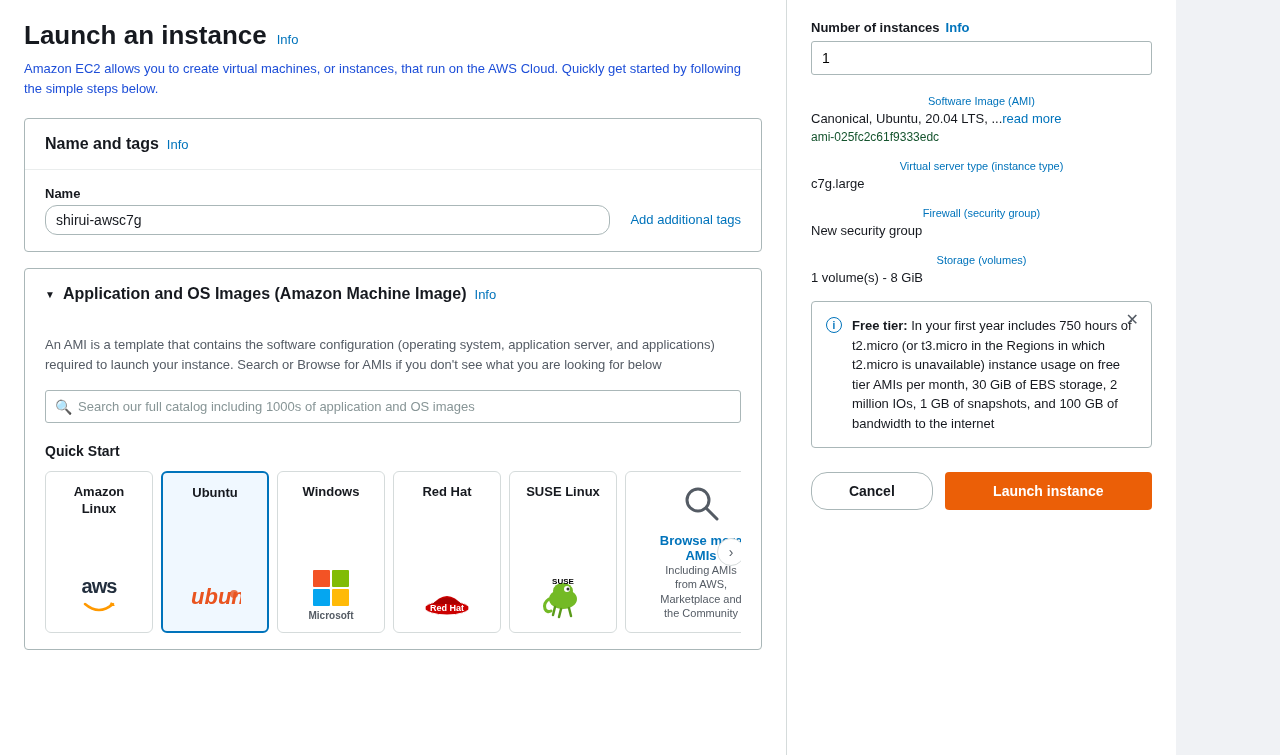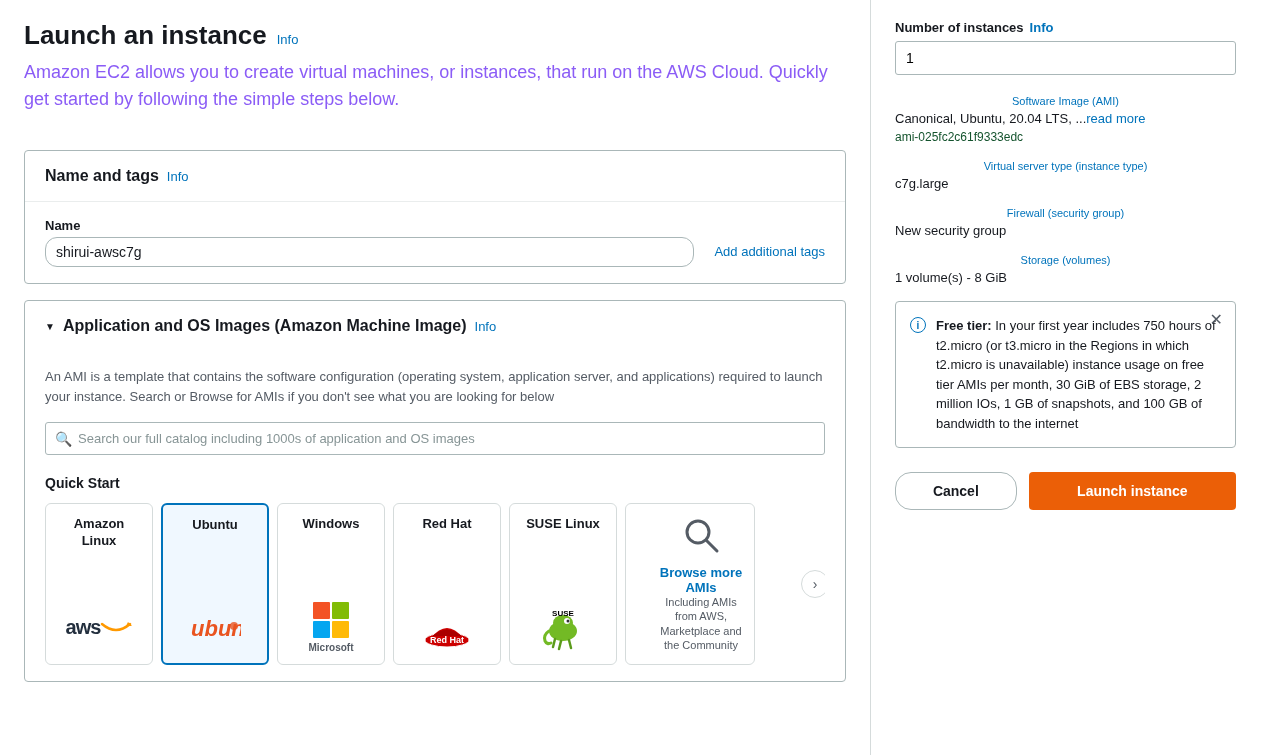--- a/index.html
+++ b/index.html
@@ -4,21 +4,21 @@
   <style>
     * { box-sizing: border-box; margin: 0; padding: 0; }
     body {
       font-family: -apple-system, BlinkMacSystemFont, 'Segoe UI', Arial, sans-serif;
       font-size: 14px;
       background: #f0f2f5;
       color: #16191f;
     }
     .layout {
       display: flex;
-      width: 1280px;
+      width: 1176px;
       min-height: 755px;
       background: #fff;
     }
     .main-content {
       flex: 1;
       padding: 20px 24px;
       overflow-y: auto;
       max-width: 870px;
     }
     .sidebar {
@@ -41,23 +41,23 @@
       font-weight: 700;
       color: #16191f;
     }
     .info-link {
       color: #0073bb;
       font-size: 13px;
       text-decoration: none;
       cursor: pointer;
     }
     .page-description {
-      font-size: 18px;
-      color: #8b5cf6;
-      margin-bottom: 37px;
+      font-size: 13px;
+      color: #1d4ed8;
+      margin-bottom: 20px;
       line-height: 1.5;
     }
 
     
     .section-card {
       border: 1px solid #aab7b8;
       border-radius: 4px;
       background: #fff;
       margin-bottom: 16px;
     }
@@ -249,20 +249,21 @@
       justify-content: center;
       cursor: pointer;
       font-size: 14px;
       color: #545b64;
       z-index: 2;
     }
 
     
     .aws-logo {
       display: flex;
+      flex-direction: column;
       align-items: center;
     }
     .aws-text {
       font-size: 20px;
       font-weight: 900;
       color: #232f3e;
       letter-spacing: -1px;
     }
     .aws-smile {
       color: #ff9900;

